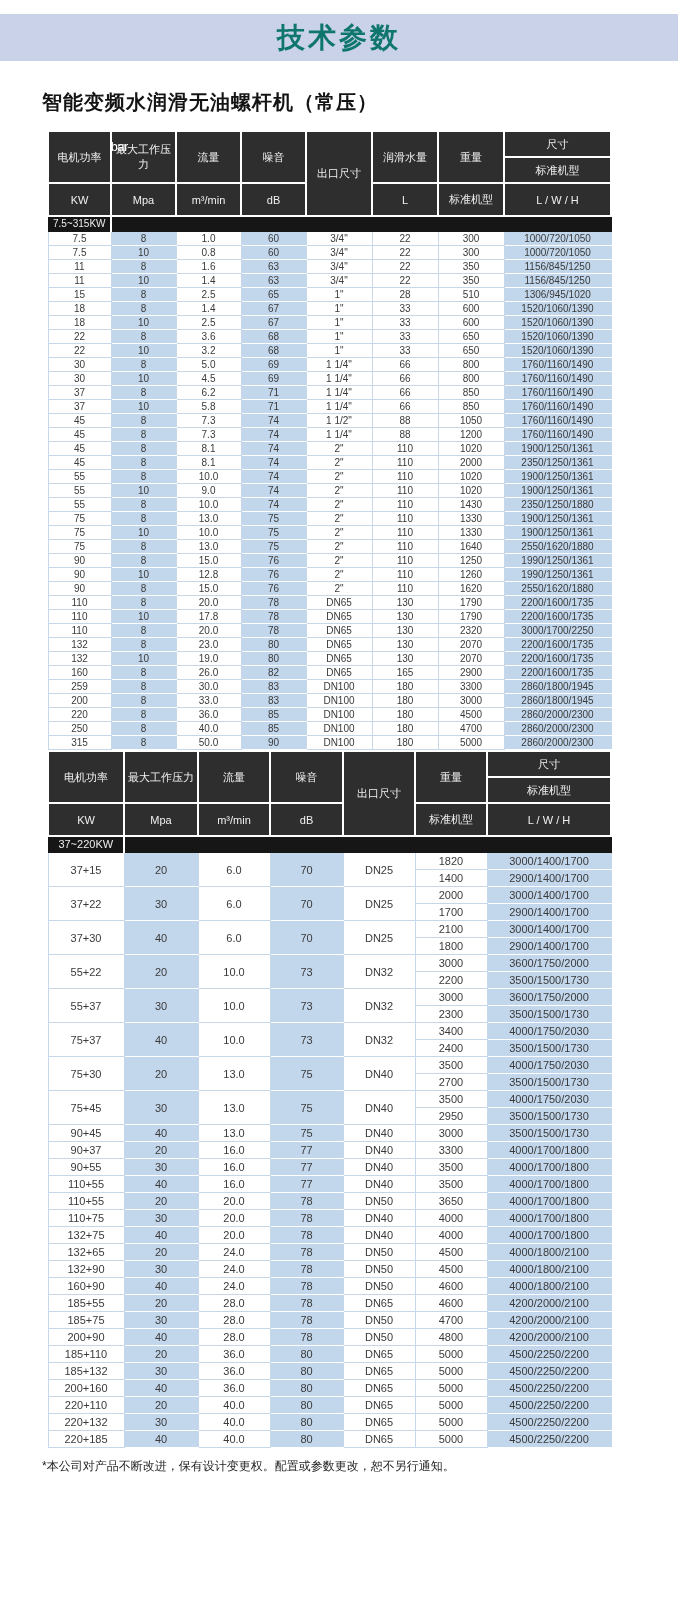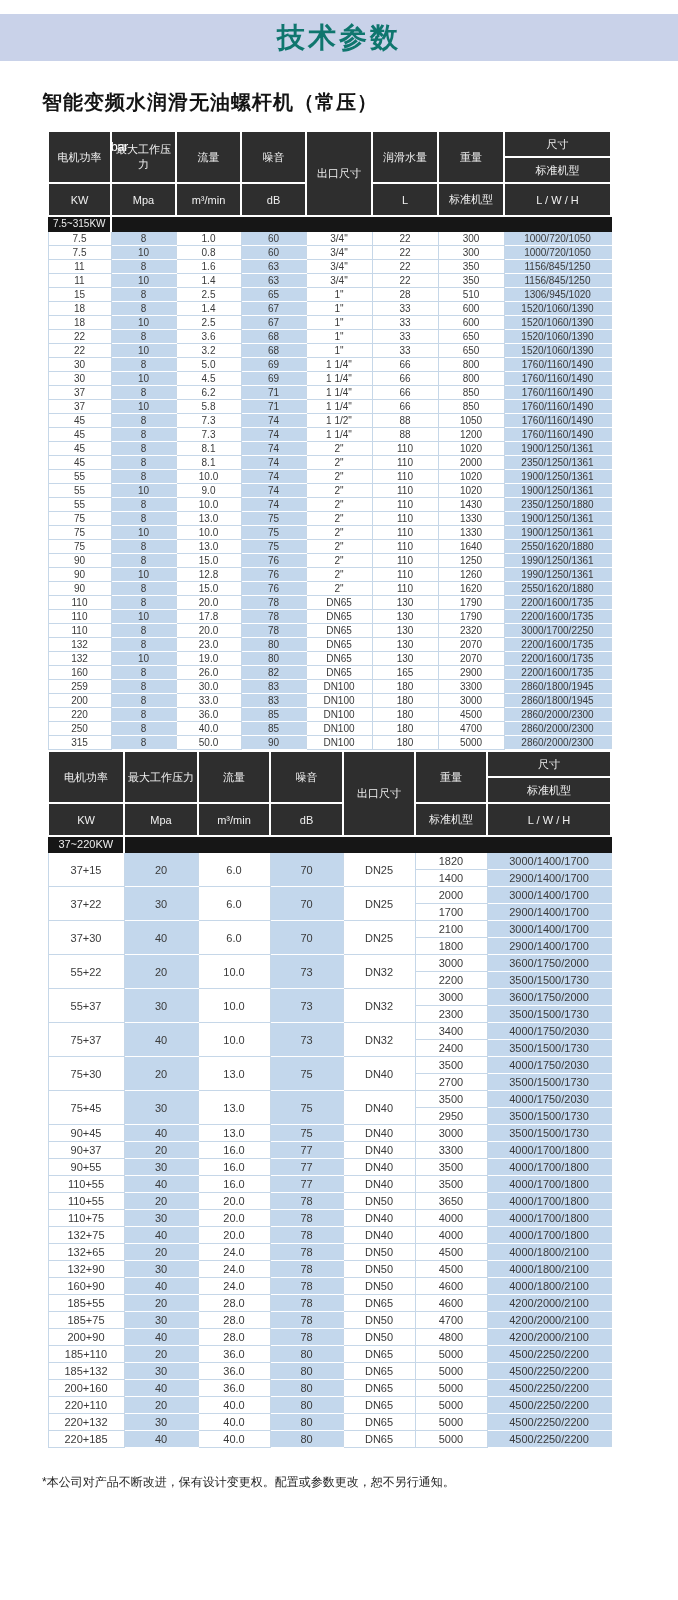--- a/index.html
+++ b/index.html
@@ -98,21 +98,21 @@
     left: 64px;
     top: 11px;
     color: #ffffff;
     font-size: 12px;
     line-height: 12px;
     z-index: 2;
     pointer-events: none;
   }
 
   .footnote {
-    margin: 26px 0 20px 42px;
+    margin: 10px 0 20px 42px;
     font-size: 12px;
     color: #1f1f1f;
   }
 </style>
 </head>
 <body>
 
 <div class="page">
 
   <div class="banner">

